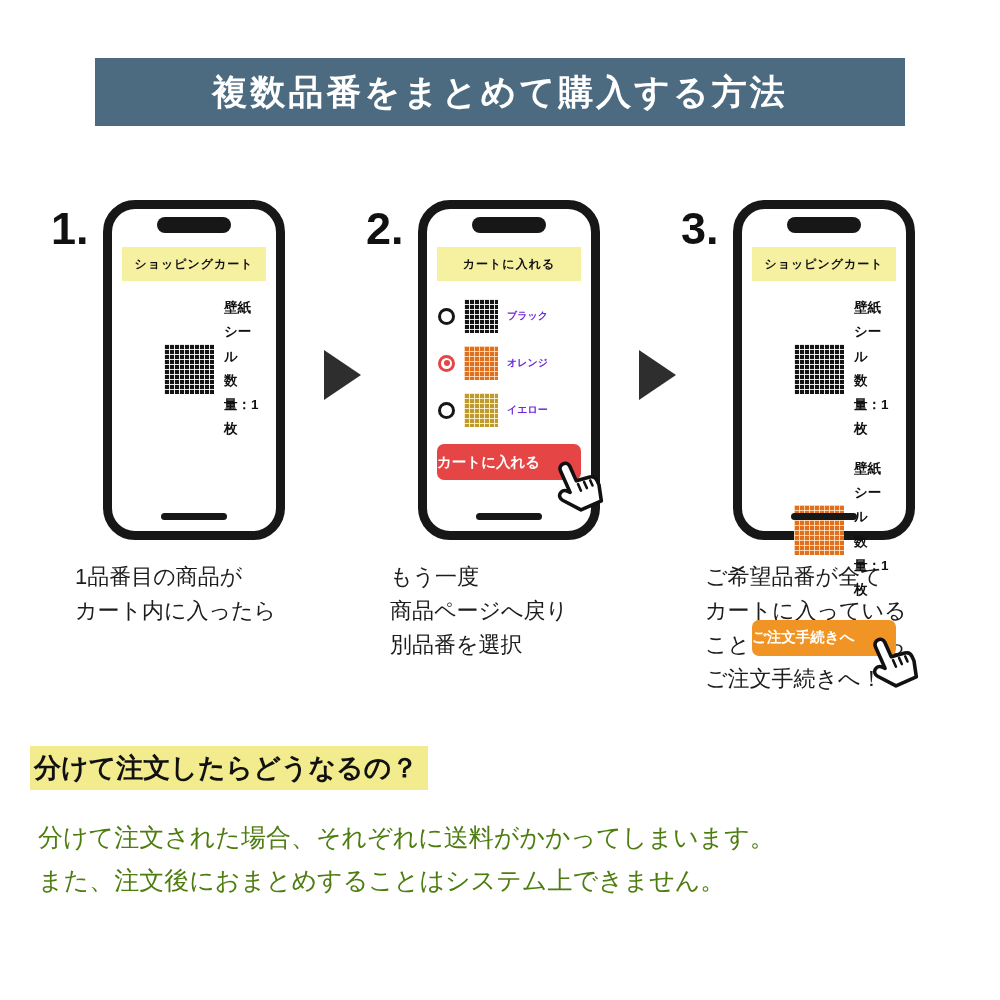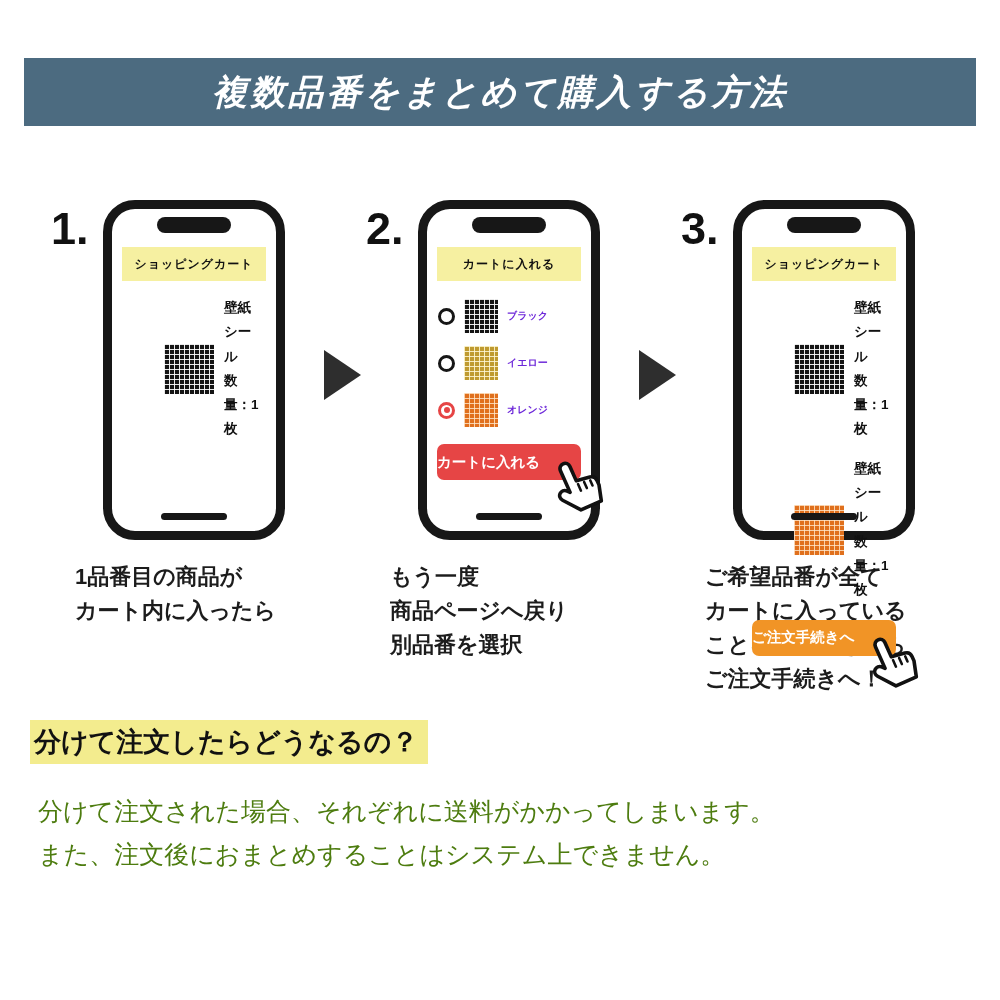--- a/index.html
+++ b/index.html
@@ -3,24 +3,24 @@
 <meta charset="utf-8">
 <style>
   * { margin:0; padding:0; box-sizing:border-box; }
   body {
     font-family: "Liberation Sans", "DejaVu Sans", sans-serif;
     background:#fff;
   }
   .page { width:1000px; height:1000px; background:#fff; position:relative; overflow:hidden; }
 
   .top-banner {
-    width:952px; height:68px; margin:58px auto 0;
+    width:810px; height:68px; margin:58px auto 0;
     background:var(--banner-blue);
     color:#fff; font-size:35px; font-weight:700; letter-spacing:3px;
-    display:flex; align-items:center; justify-content:center;font-style:italic;
+    display:flex; align-items:center; justify-content:center;
   }
 
   .steps-row { display:flex; justify-content:center; align-items:flex-start; margin-top:74px; }
   .step { width:268px; }
   .phone-area { display:flex; }
   .step-number { width:52px; flex:none; font-size:45px; font-weight:700; color:#111; line-height:1; padding-top:6px; }
 
   .phone {
     position:relative; width:182px; height:340px; flex:none;
     border:9px solid #171717; border-radius:32px; background:#fff;
@@ -78,25 +78,25 @@
 
   .arrow {
     width:0; height:0; flex:none;
     border-top:25px solid transparent; border-bottom:25px solid transparent;
     border-left:37px solid #2e2e2e;
     margin:150px 5px 0;
   }
 
   .caption {
     margin:20px 0 0 24px;
-    font-size:22px; font-weight:700; color:#1c1c1c;
+    font-size:22px; font-weight:400; color:#1c1c1c;
     line-height:1.55; white-space:pre-line;
   }
 
-  .faq { margin:24px 0 0 30px; }
+  .faq { margin:50px 0 0 30px; }
   .faq-heading {
     display:inline-block; font-size:27px; font-weight:700; color:#111;
     background:var(--highlight-yellow); padding:4px 10px 4px 4px;
   }
   .faq-body {
     margin:26px 0 0 8px; font-size:25px; color:#4d7c0f;
     line-height:1.7; white-space:pre-line; font-weight:500;
   }
 </style>
 </head>
@@ -135,29 +135,29 @@
           <div class="notch"></div>
           <div class="phone-banner">カートに入れる</div>
 
           <div class="option-row first">
             <span class="radio" data-selected="false"></span>
             <span class="swatch" data-swatch="black"></span>
             <span class="option-label">ブラック</span>
           </div>
 
           <div class="option-row">
+            <span class="radio" data-selected="true"></span>
+            <span class="swatch" data-swatch="orange"></span>
+            <span class="option-label">オレンジ</span>
+          </div>
+
+          <div class="option-row">
             <span class="radio" data-selected="false"></span>
             <span class="swatch" data-swatch="yellow"></span>
             <span class="option-label">イエロー</span>
-          </div>
-
-          <div class="option-row">
-            <span class="radio" data-selected="true"></span>
-            <span class="swatch" data-swatch="orange"></span>
-            <span class="option-label">オレンジ</span>
           </div>
 
           <div class="phone-btn btn-red">
             <span>カートに入れる</span>
             <svg class="hand" viewBox="0 0 24 24">
               <path d="M9.5 1.5C10.6 1.5 11.5 2.4 11.5 3.5L11.5 9.6L16.9 10.4C18.1 10.6 18.9 11.5 18.9 12.7L18.9 14.6L17.2 20.6L8.6 20.6L3.6 14.3C2.9 13.4 3 12.2 3.8 11.5C4.6 10.8 5.8 10.85 6.5 11.6L7.5 12.7L7.5 3.5C7.5 2.4 8.4 1.5 9.5 1.5Z" fill="#ffffff" stroke="#111" stroke-width="1.4" stroke-linejoin="round"></path>
               <path d="M11.6 11 L11.6 13.8 M14.1 11.2 L14.1 13.8 M16.5 11.6 L16.5 13.8" stroke="#111" stroke-width="1" fill="none" stroke-linecap="round"></path>
             </svg>
           </div>
 

